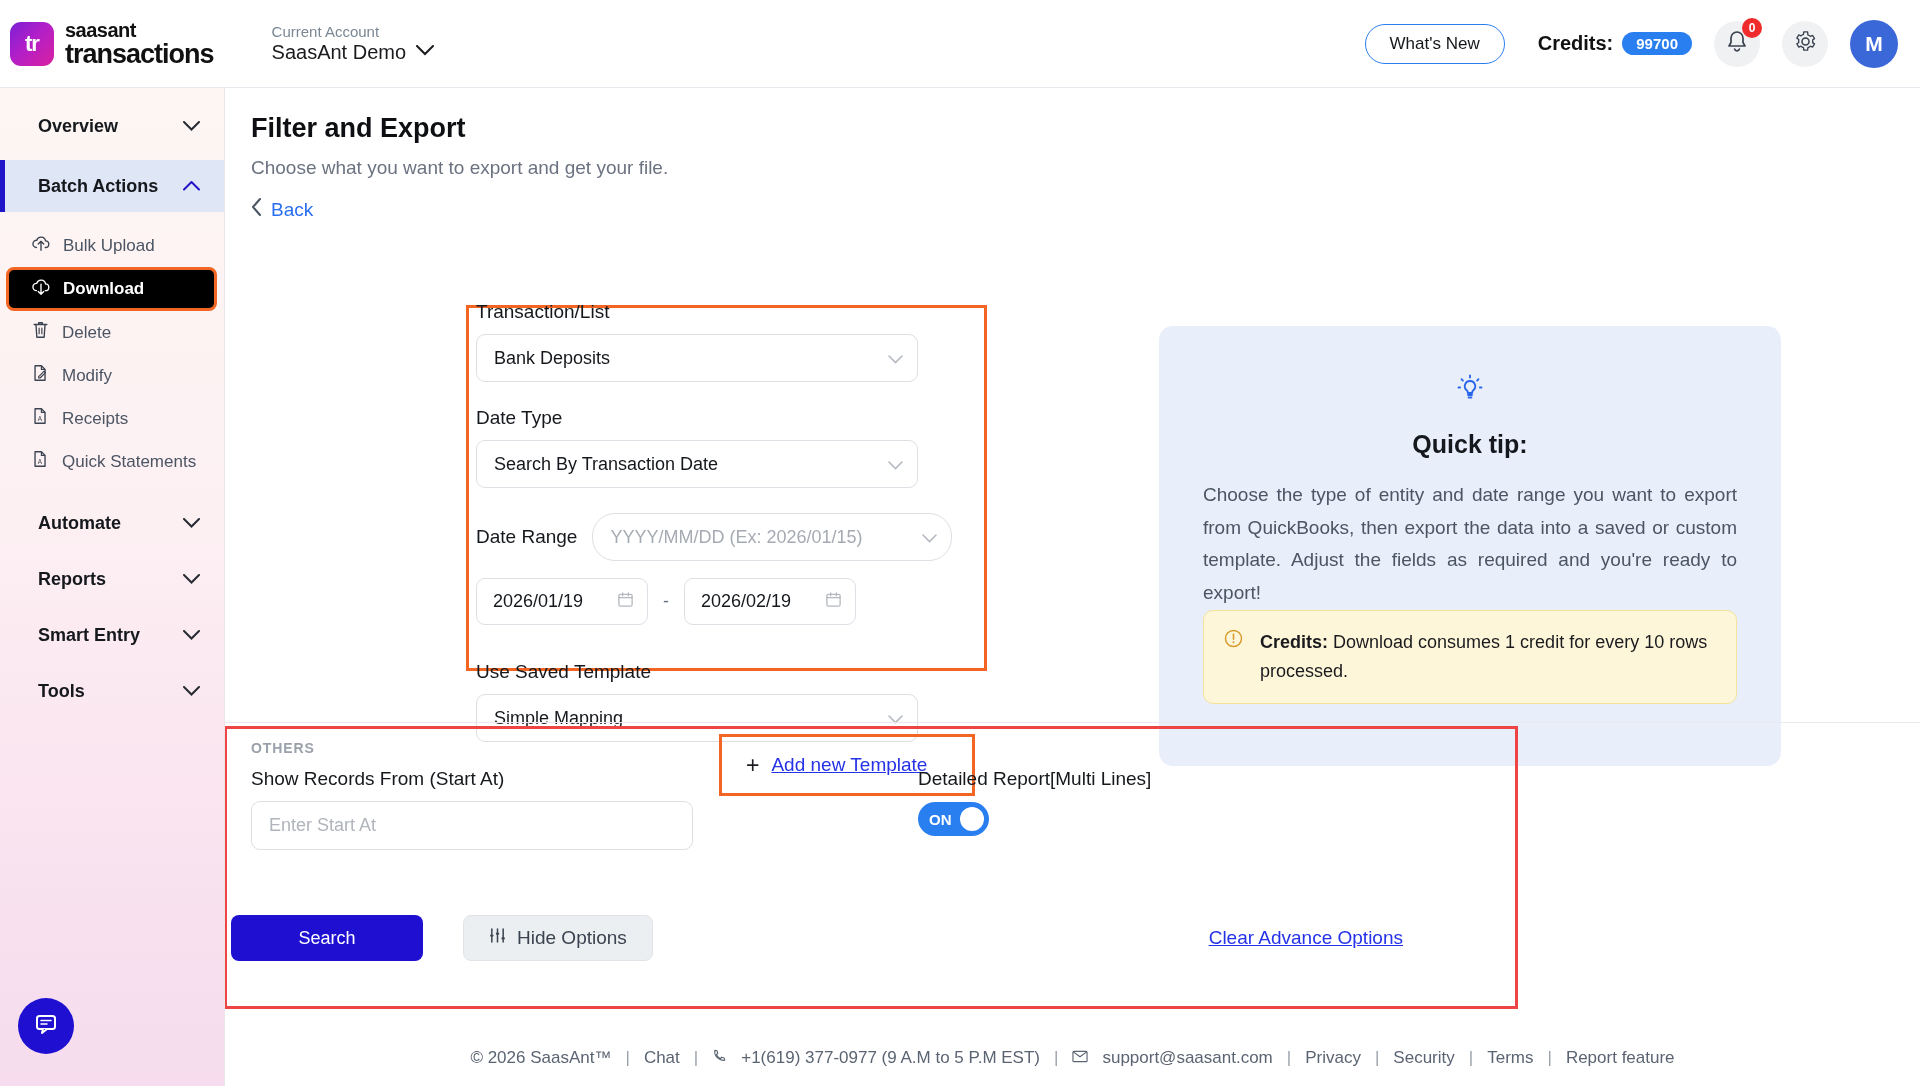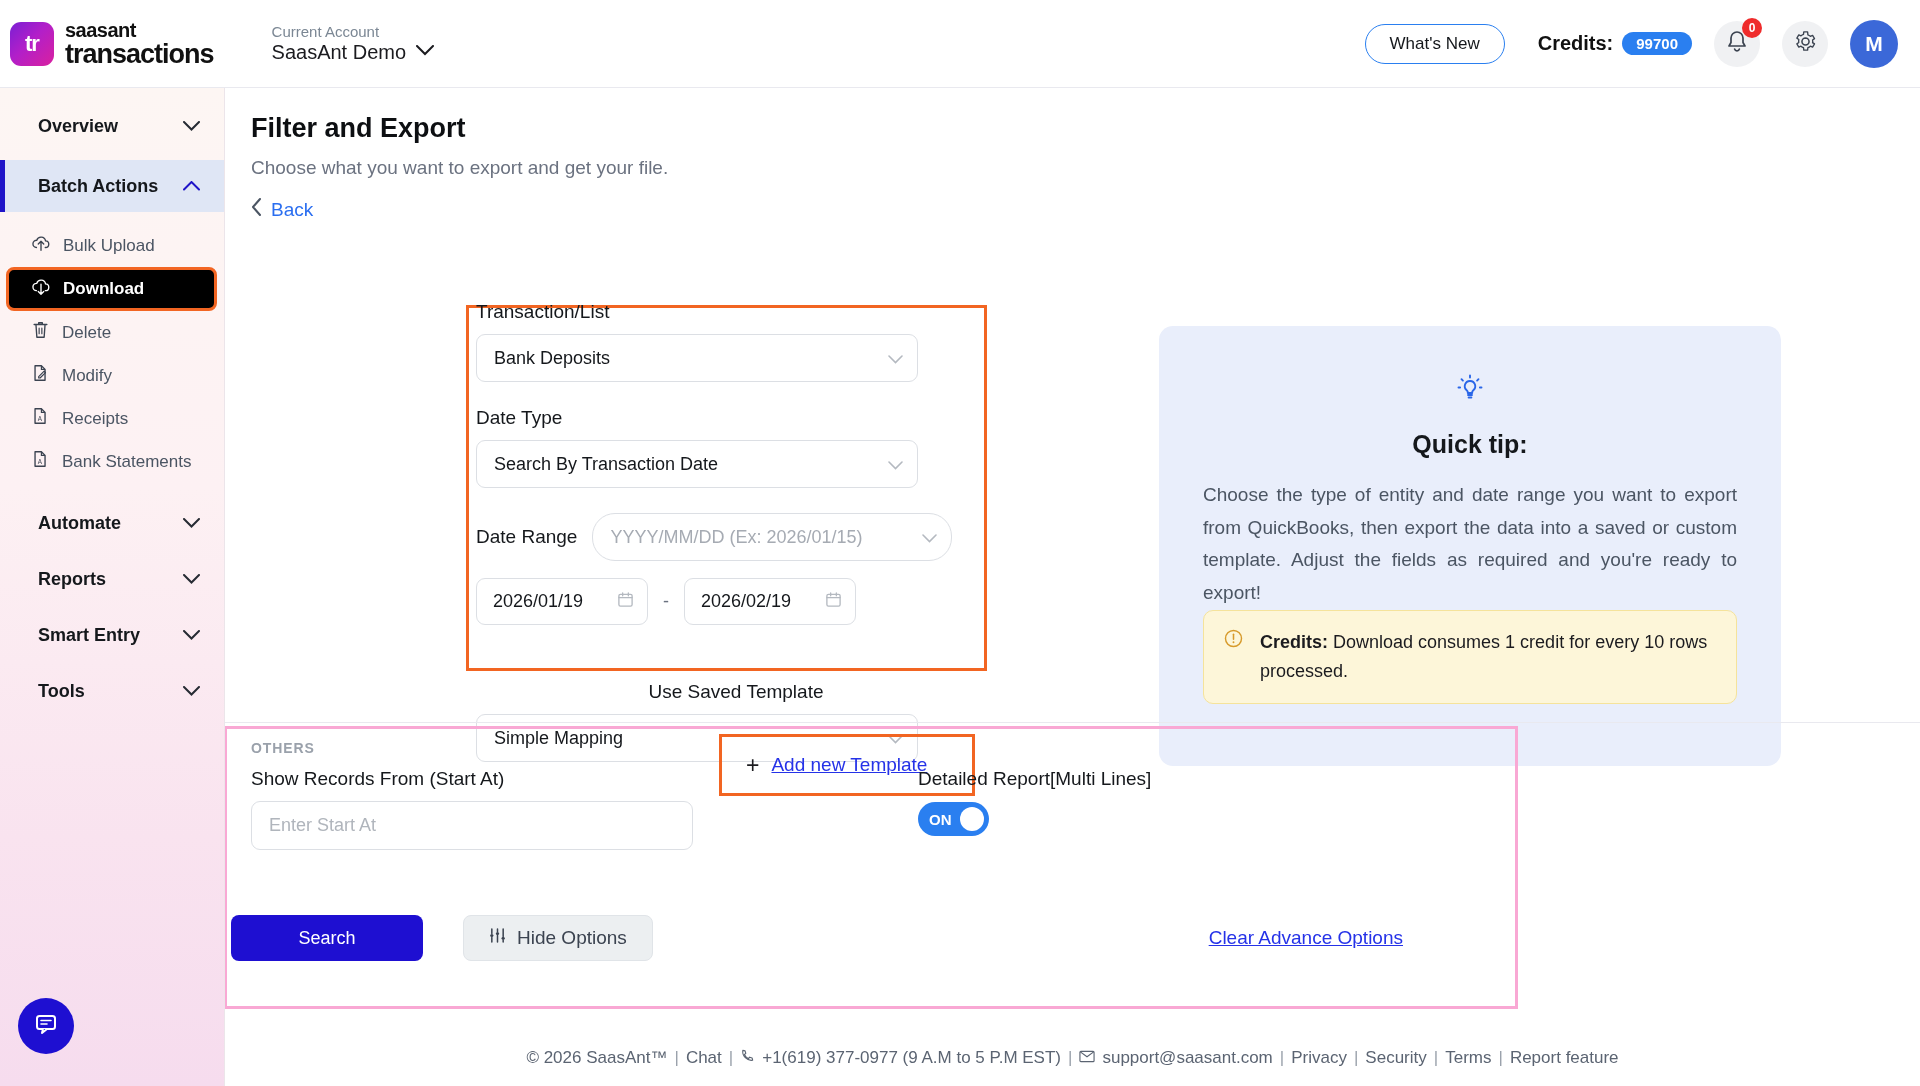--- a/index.html
+++ b/index.html
@@ -150,21 +150,21 @@
     border-radius:10px; padding:17px 19px;
     display:flex; gap:16px; align-items:flex-start; text-align:left;
   }
   .credit-note .ctext { font-size:18px; color:#1b1b1f; line-height:1.62; }
   .credit-note .ctext b { font-weight:bold; }
 
   
   .divider { position:absolute; left:225px; top:722px; width:1695px; height:1px; background:#e9e9ef; }
   .others-box {
     position:absolute; left:224px; top:726px; width:1294px; height:283px;
-    border:3px solid #f9a8d4;
+    border:3px solid #ef4444;
   }
   .others-label {
     font-size:14px; font-weight:bold; color:#9aa1ab; letter-spacing:.9px;
     margin:11px 0 0 24px;
   }
   .o-label { font-size:19px; color:#15181c; }
   .text-in {
     width:442px; height:49px; border:1px solid #dcdfe4; border-radius:9px;
     background:#fff; display:flex; align-items:center; padding:0 17px;
     font-size:18px; color:#b0b5bc; cursor:text;
@@ -186,21 +186,21 @@
     height:46px; background:#eceff1; color:#3b4350; border:1px solid #e0e4e8;
     border-radius:8px; font-size:19px; padding:0 25px; cursor:pointer;
     display:flex; align-items:center; gap:11px;
     font-family:"Liberation Sans", sans-serif;
   }
   .clear-link { color:#2532e8; font-size:19px; text-decoration:underline; cursor:pointer; }
 
   .footer {
     position:absolute; left:225px; top:1030px; width:1695px; height:56px;
     display:flex; align-items:center; justify-content:center;
-    font-size:17px; color:#5b6472; gap:7px;
+    font-size:17px; color:#5b6472; gap:14px;
   }
   .footer span, .footer a { color:#5b6472; text-decoration:none; }
   .footer .sep { color:#9aa1ab; }
   .footer .lk { cursor:pointer; }
 </style>
 </head>
 <body>
 
 <div id="header">
   <div class="logo-wrap">
@@ -327,21 +327,21 @@
   </div>
 
   <div class="nav-sub">
     <span>
       <svg width="19" height="20" viewBox="0 0 20 22">
           <path d="M4 3h7l4 4v12H4z" fill="none" stroke="#3b4350" stroke-width="1.5" stroke-linejoin="round"></path>
           <path d="M11 3v4h4" fill="none" stroke="#3b4350" stroke-width="1.3"></path>
           <text x="7" y="16" font-size="7" fill="#3b4350" font-family="sans-serif">A</text>
         </svg>
     </span>
-    <span>Bank Statements</span>
+    <span>Quick Statements</span>
   </div>
 
   <div class="nav-group" style="margin-top:14px;">
     <span>Automate</span>
     <span class="chev">
       <svg width="17" height="10" viewBox="0 0 17 10">
           <path d="M1 1l7.5 7.5L16 1" stroke="currentColor" stroke-width="2" fill="none" stroke-linecap="round"></path>
         </svg>
     </span>
   </div>
@@ -450,21 +450,21 @@
           <span>2026/02/19</span>
           <span>
             <svg width="17" height="17" viewBox="0 0 18 18">
                 <rect x="2" y="3.5" width="14" height="12.5" rx="1.6" fill="none" stroke="#b4b9c0" stroke-width="1.4"></rect>
                 <path d="M2 7h14M6 2v3M12 2v3" stroke="#b4b9c0" stroke-width="1.4" stroke-linecap="round"></path>
               </svg>
           </span>
         </div>
       </div>
 
-      <div class="field-label" style="margin-top:56px;text-align:center;">Use Saved Template</div>
+      <div class="field-label" style="margin-top:36px;">Use Saved Template</div>
       <div class="select-ctl">
         <span class="sv">Simple Mapping</span>
         <span class="scv">
           <svg width="15" height="9" viewBox="0 0 15 9">
               <path d="M1 1l6.5 6.5L14 1" stroke="#b4b9c0" stroke-width="1.6" fill="none" stroke-linecap="round"></path>
             </svg>
         </span>
       </div>
     </div>
   </div>

